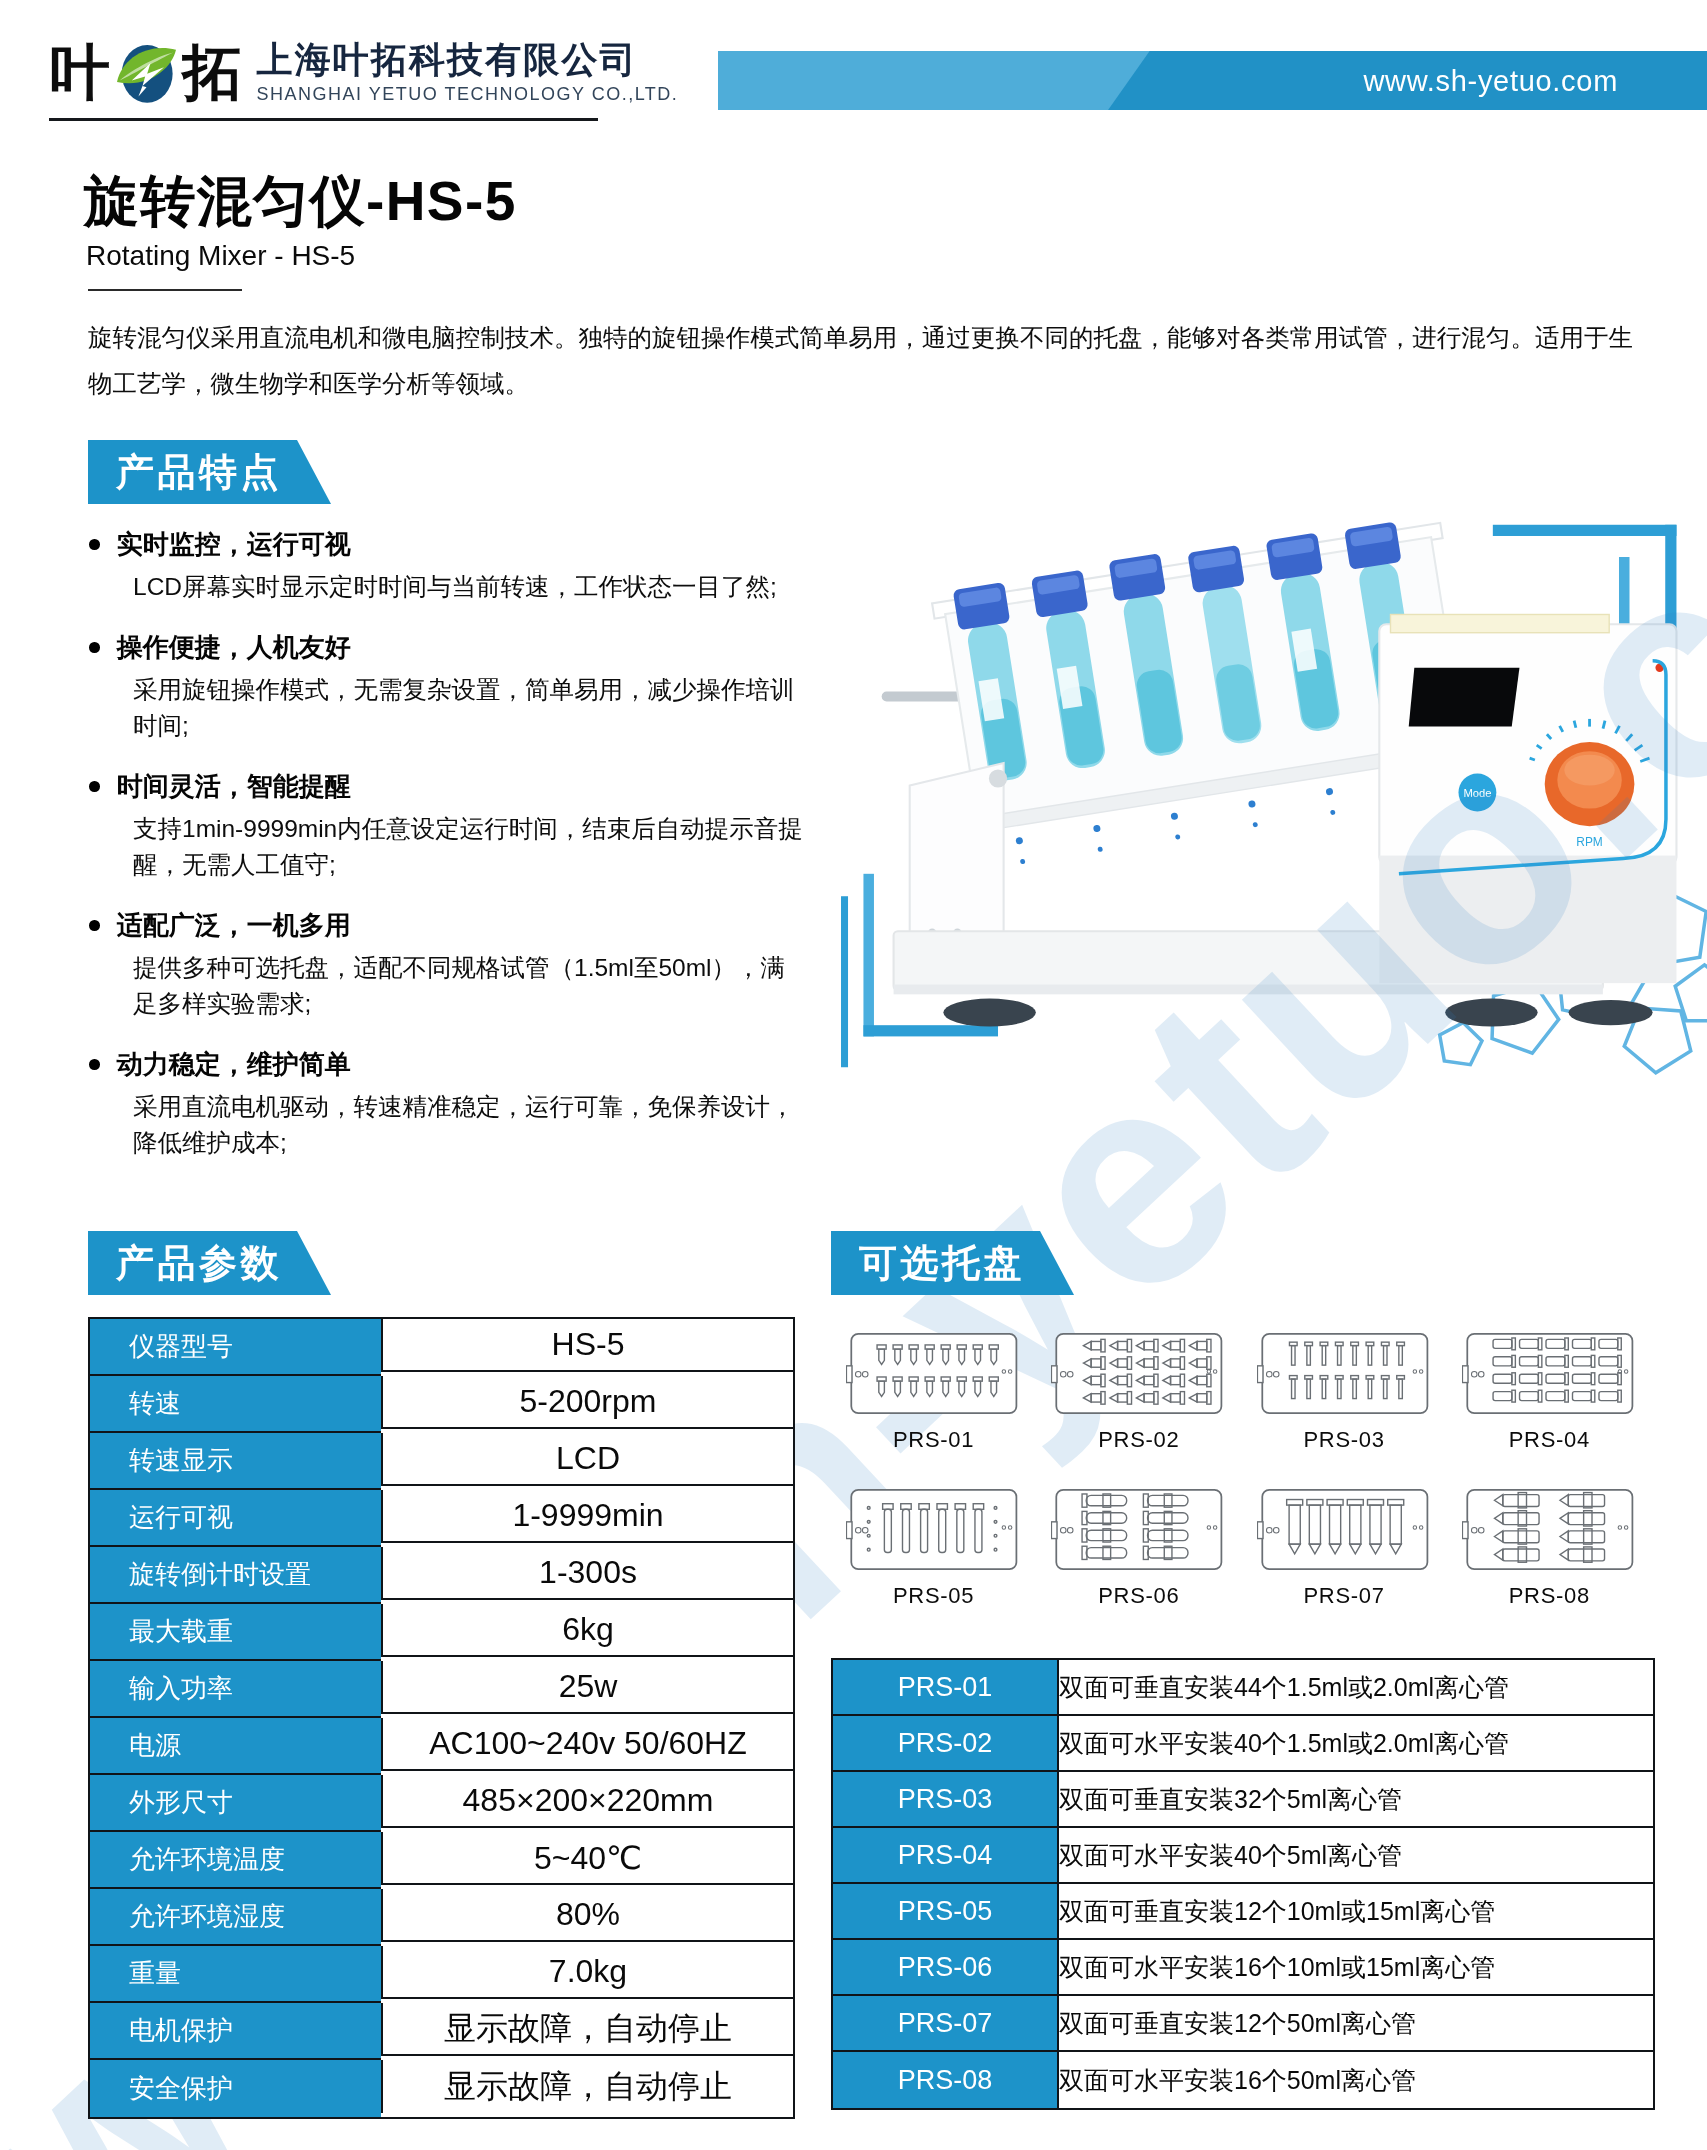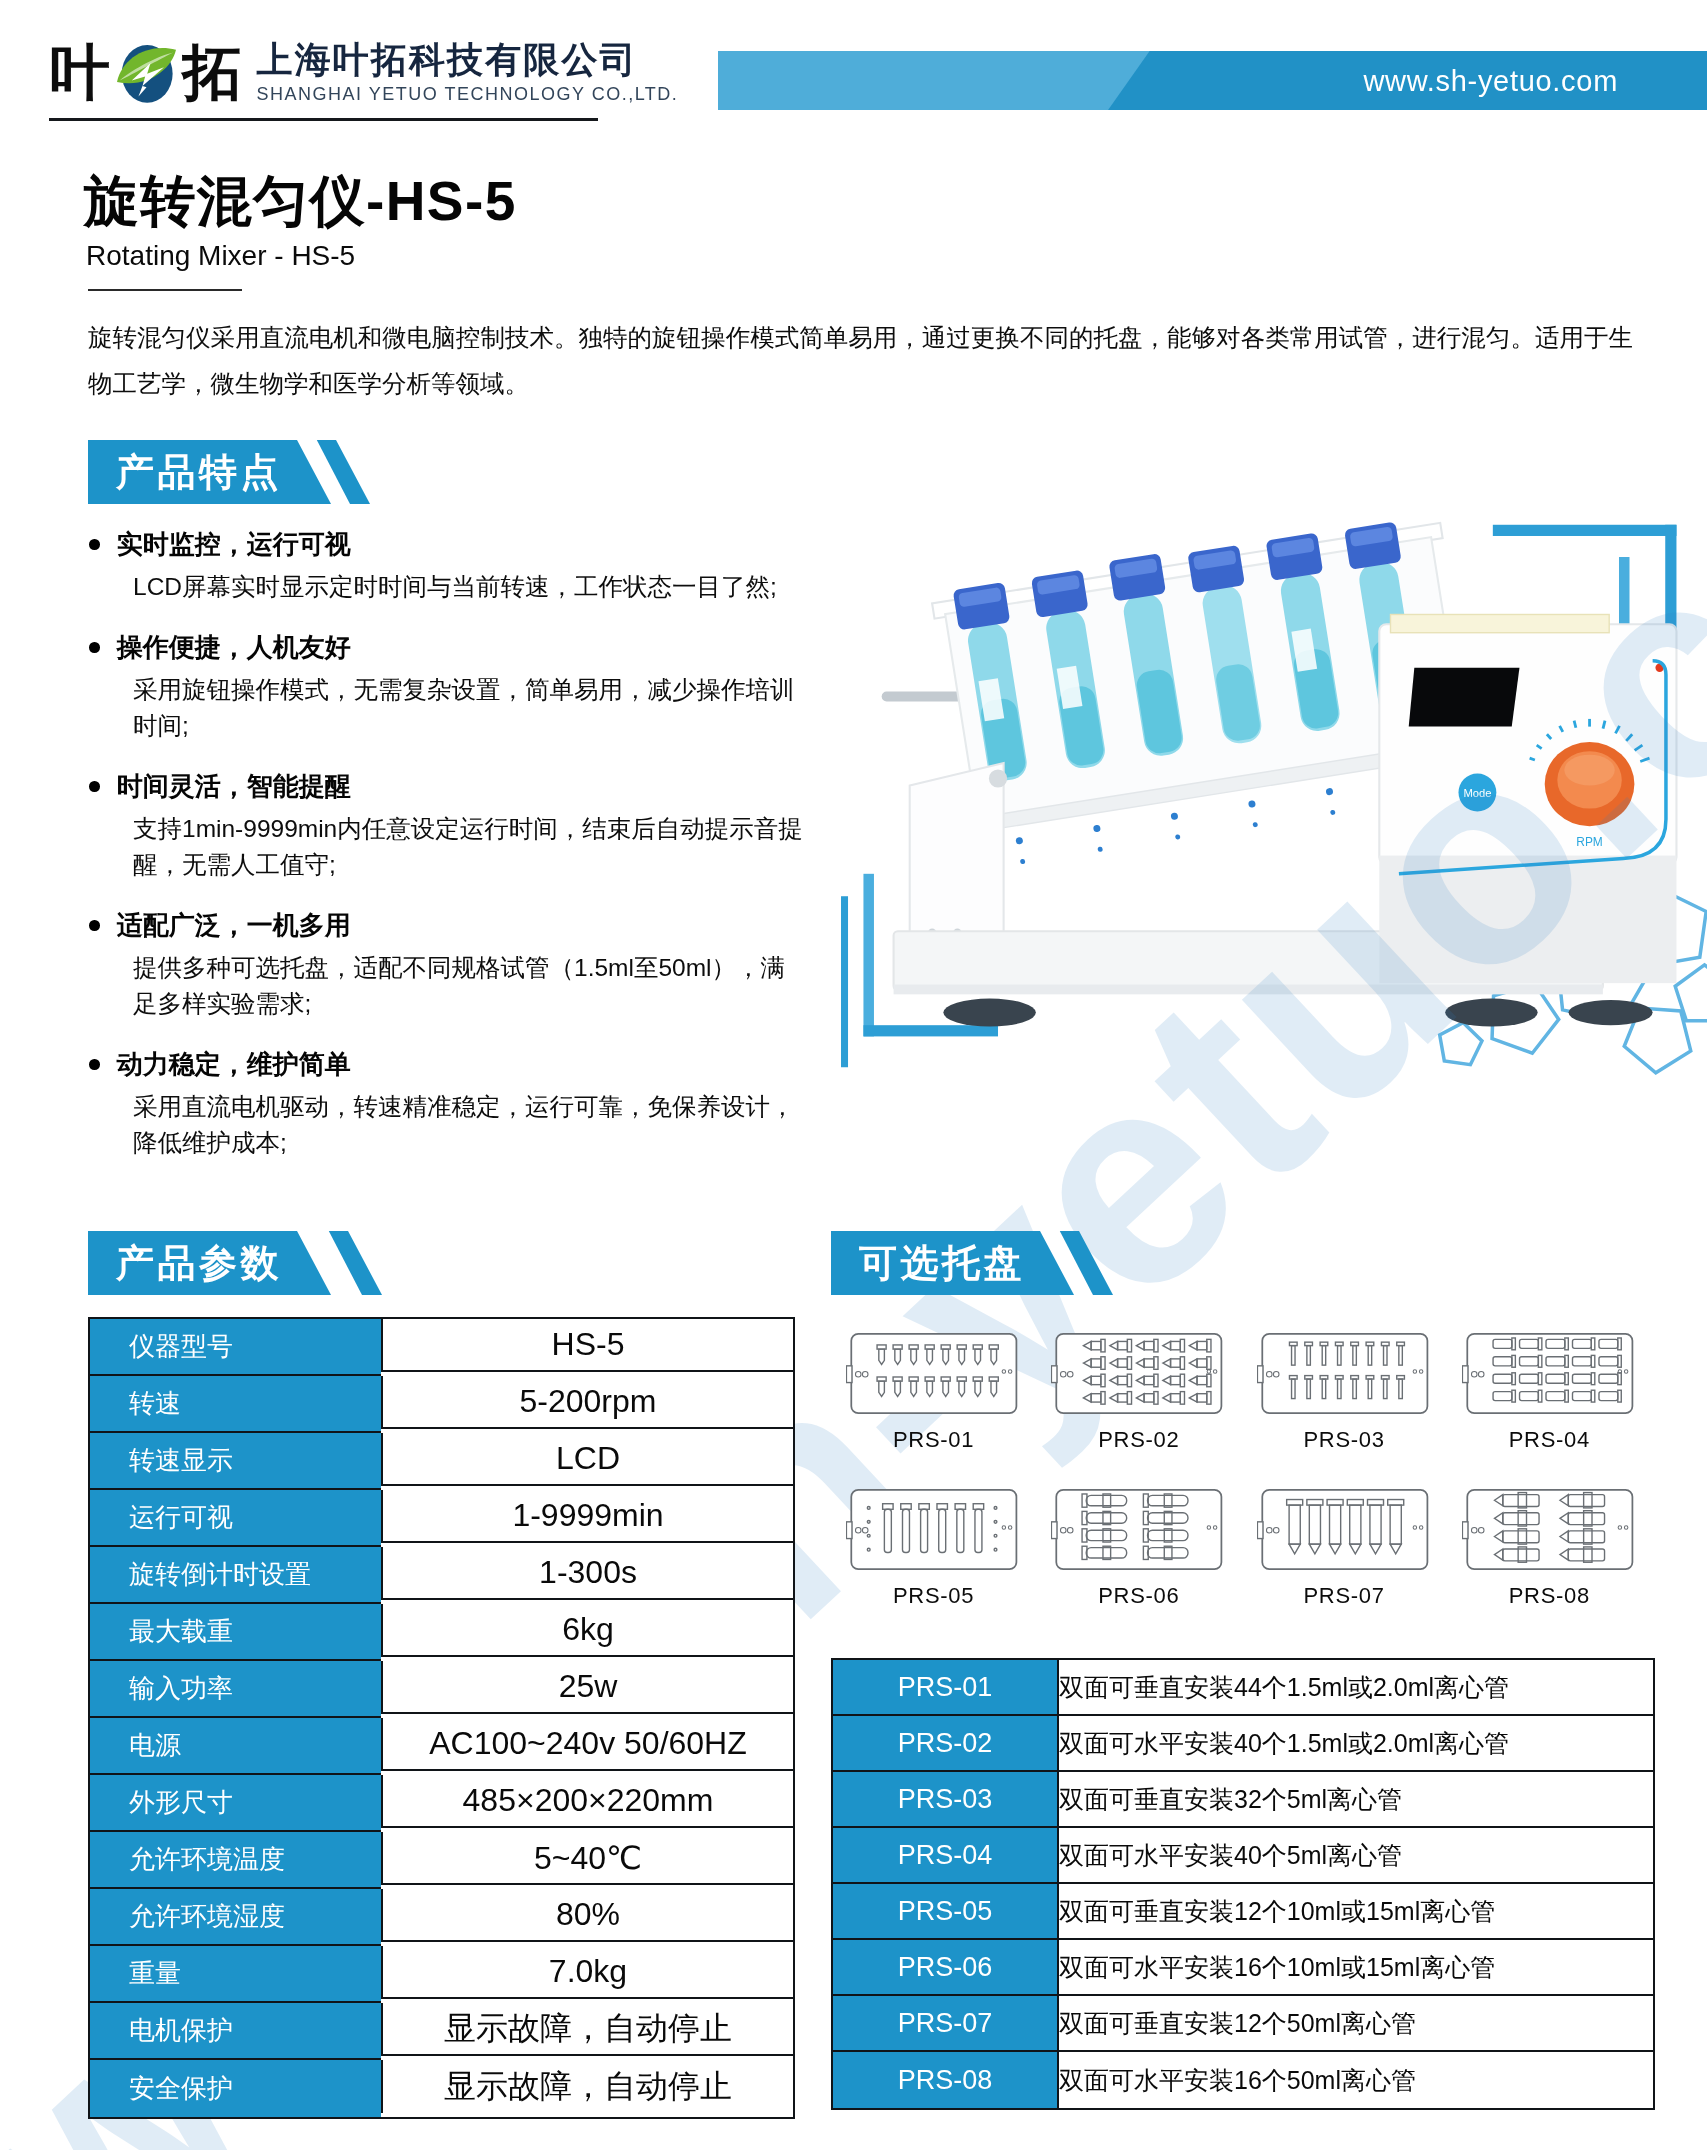--- a/index.html
+++ b/index.html
@@ -22,21 +22,21 @@
   .banner-text{position:absolute;right:90px;top:50%;transform:translateY(-50%);
                color:#fff;font-size:29px;letter-spacing:0.7px;}
 
   
   .title-cn{left:84px;top:165px;font-size:55px;font-weight:900;letter-spacing:1.4px;color:#050505;}
   .title-en{left:86px;top:240px;font-size:28px;font-weight:400;color:#0a0a0a;}
   .title-underline{left:88px;top:289px;width:154px;height:2.1px;background:#2a2a2a;}
   .intro{left:88px;top:315px;width:1545px;font-size:24.5px;line-height:46px;color:#0d0d0d;text-align:justify;}
 
   
-  .sec-header{height:64px;display:flex;}
+  .sec-header{height:64px;display:flex;flex-direction:column;}
   .sec-box{height:64px;background:var(--blue);color:#fff;font-size:38px;font-weight:700;
            letter-spacing:3.5px;line-height:64px;padding:0 49px 0 28px;
            clip-path:polygon(0 0,calc(100% - 34px) 0,100% 100%,0 100%);}
   .sec-stripe{position:relative;margin-left:-24px;width:63px;height:64px;background:var(--blue);
               clip-path:polygon(9.8px 0,29px 0,63px 100%,43px 100%);}
 
   
   .features{left:85px;top:527px;width:722px;}
   .feature{margin-bottom:25px;}
   .feature-title{display:flex;align-items:center;font-size:26px;font-weight:700;color:#050505;}

